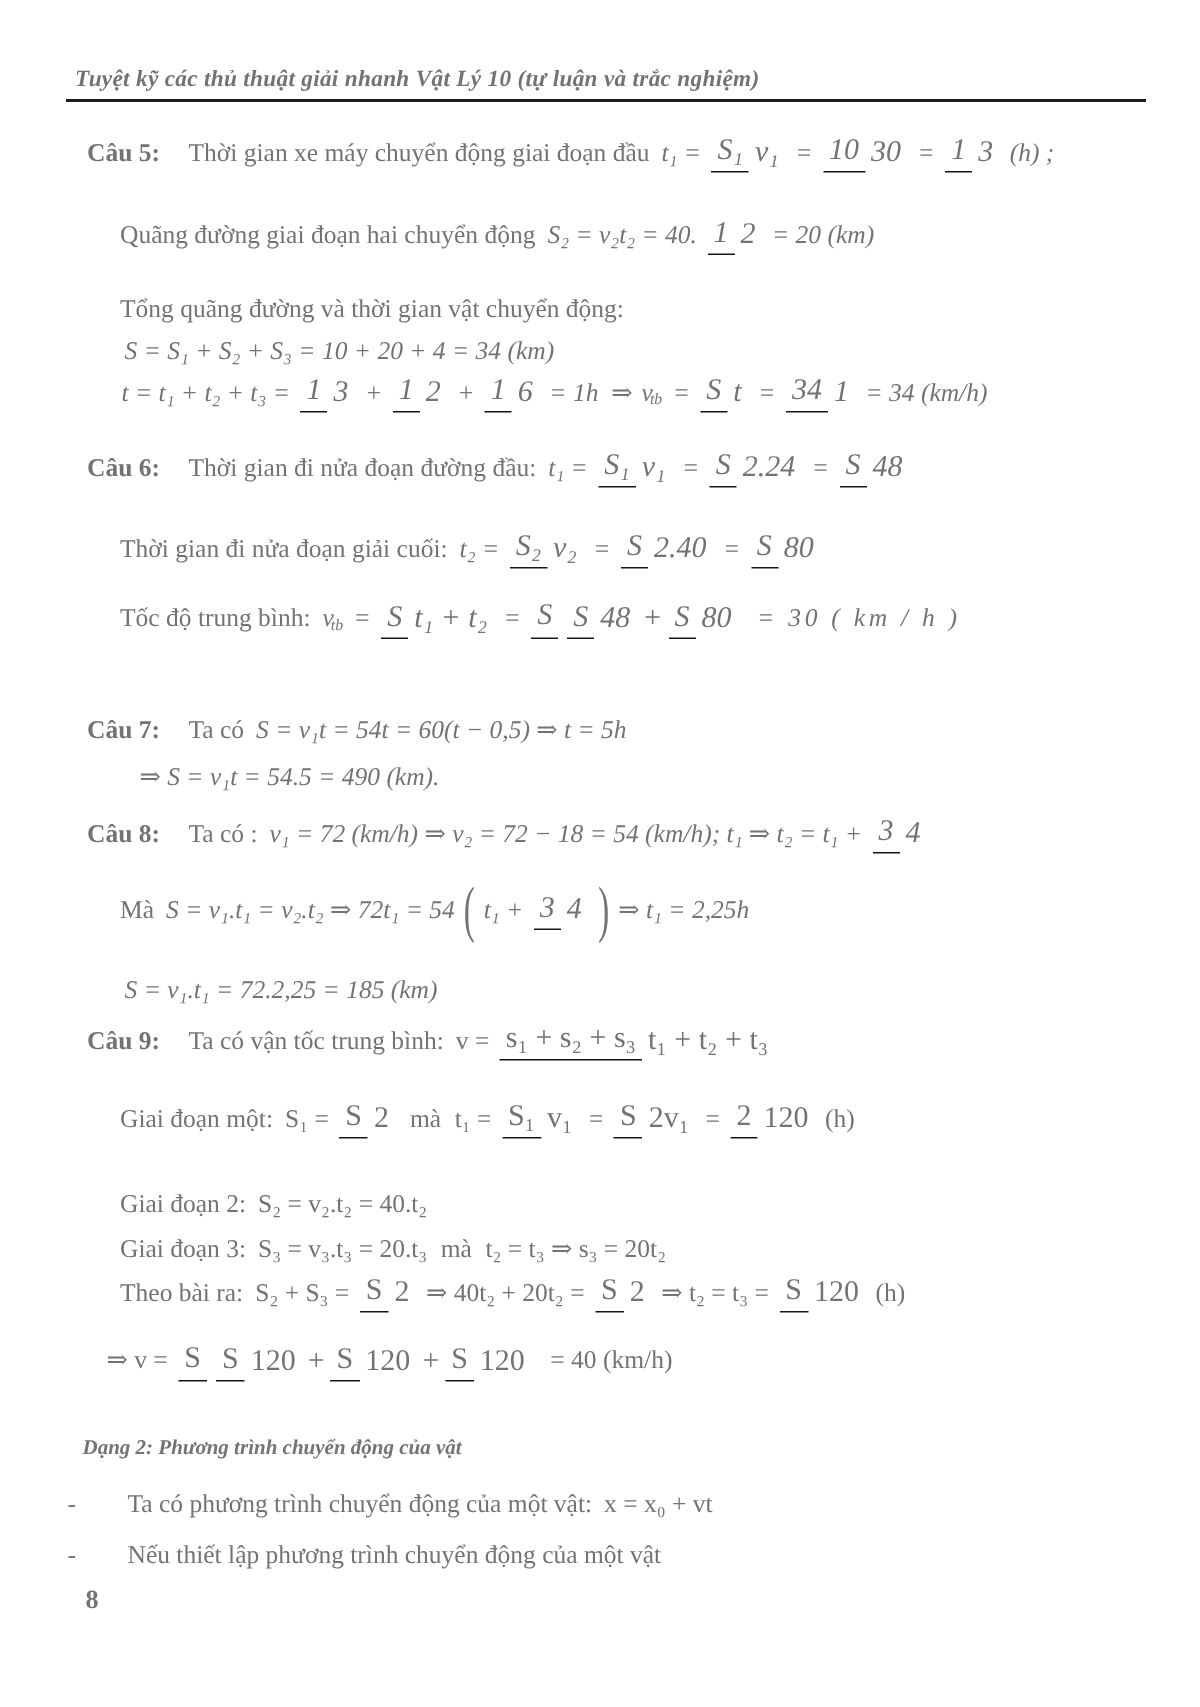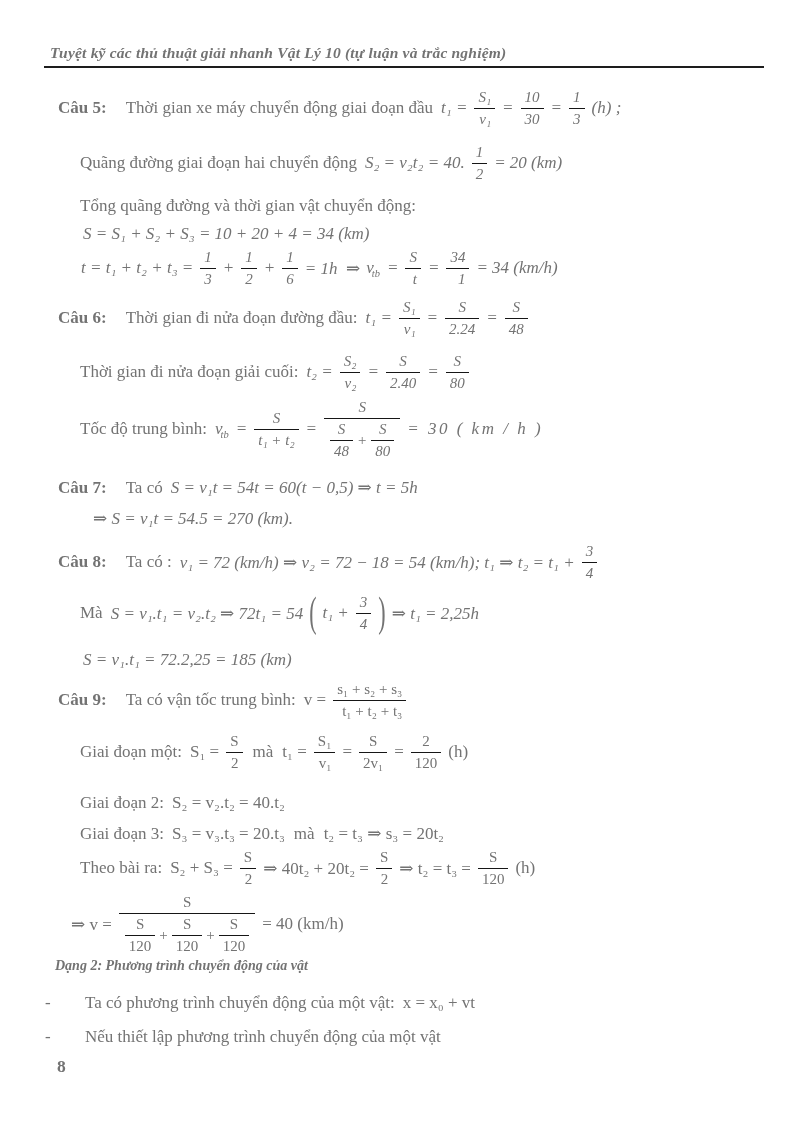--- a/index.html
+++ b/index.html
@@ -6,21 +6,21 @@
   .pg{position:relative;width:800px;height:1138px;background:#ffffff;overflow:hidden;
       font-family:"Liberation Serif","DejaVu Serif",serif;color:#737373;}
   .hdr{position:absolute;top:44px;left:50px;font-weight:700;font-style:italic;
        font-size:15.5px;letter-spacing:.2px;white-space:pre;}
   .rule{position:absolute;top:66px;left:44px;width:720px;height:2px;background:#1d1d1d;}
   .line{position:absolute;display:flex;align-items:center;font-size:17px;}
   .lbl{font-weight:700;margin-right:19px;white-space:pre;}
   .t{margin-right:5px;white-space:pre;}
   .mid{margin:0 6px;white-space:pre;}
   .m{font-style:italic;margin:0 3px;white-space:pre;}
-  .fr{display:inline-flex;flex-direction:column;align-items:flex-end;font-size:15px;
+  .fr{display:inline-flex;align-items:flex-start;font-size:20px;
       line-height:1.25;margin:0 4px;font-style:italic;}
   .fr .nu{align-self:stretch;text-align:center;border-bottom:1.4px solid #161616;padding:0 4px 1px;}
   .fr .de{padding:1px 4px 0;}
   .drow{display:inline-flex;align-items:center;padding-top:2px;font-style:inherit;}
   .drow .fr{margin:0 2px;}
   .drow .pm{margin:0 2px;white-space:pre;}
   .up .m,.up .fr,.up .mid{font-style:normal;}
   .vsub{font-size:10.5px;font-style:italic;position:relative;top:5px;margin-right:4px;margin-left:-2px;}
   .bp{font-style:normal;font-size:22px;font-weight:400;display:inline-block;
       transform:scaleY(1.9);margin:0 3px;line-height:1;}
@@ -173,21 +173,21 @@
     </span>
     <i class="m sp">= 30 ( km / h )</i>
   </div>
 
   <div class="line" style="top:477px;left:58px;">
     <b class="lbl">Câu 7:</b>
     <span class="t">Ta có</span>
     <i class="m">S = v₁t = 54t = 60(t − 0,5) ⇒ t = 5h</i>
   </div>
   <div class="line" style="top:508px;left:90px;">
-    <i class="m">⇒ S = v₁t = 54.5 = 270 (km).</i>
+    <i class="m">⇒ S = v₁t = 54.5 = 490 (km).</i>
   </div>
 
   <div class="line" style="top:542px;left:58px;">
     <b class="lbl">Câu 8:</b>
     <span class="t">Ta có :</span>
     <i class="m">v₁ = 72 (km/h) ⇒ v₂ = 72 − 18 = 54 (km/h); t₁ ⇒ t₂ = t₁ +</i>
     <span class="fr">
         <span class="nu">3</span>
         <span class="de">4</span>
       </span>

